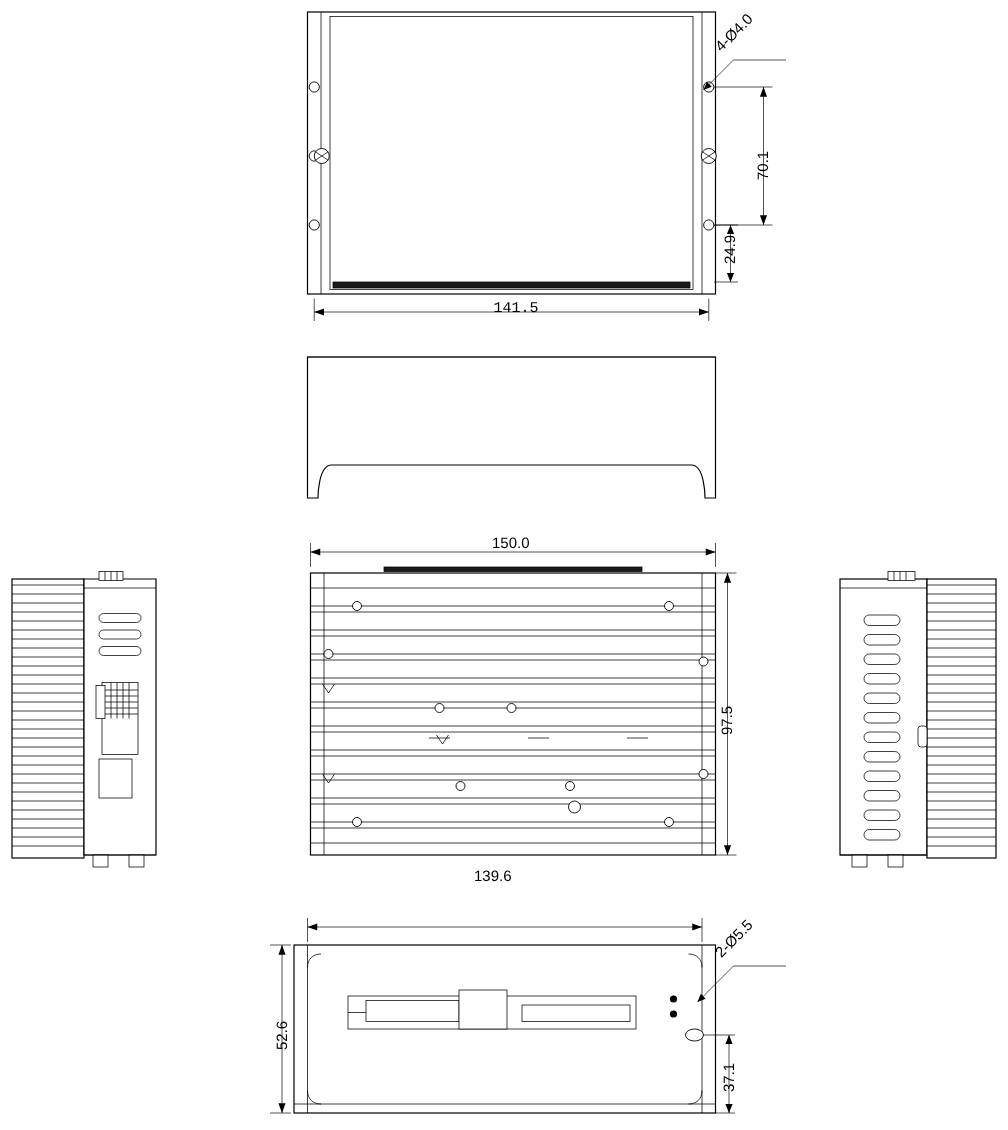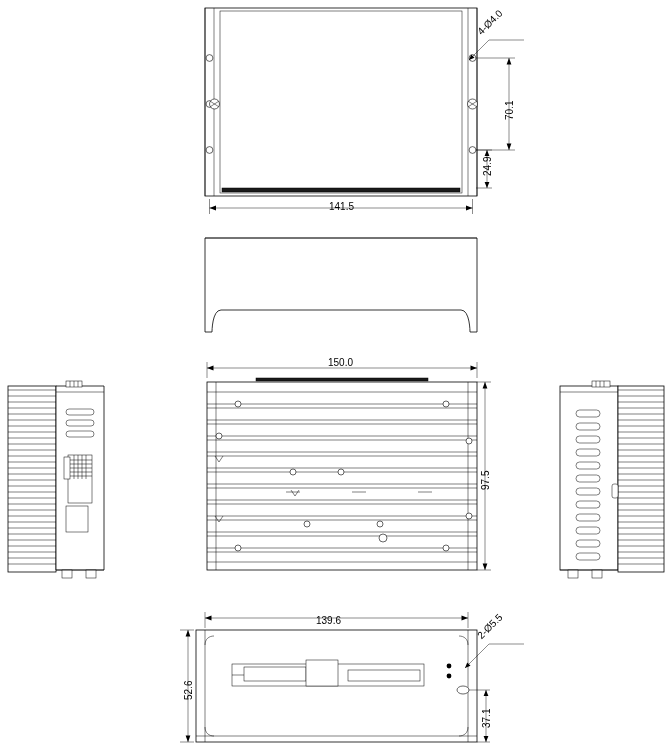--- a/index.html
+++ b/index.html
@@ -363,33 +363,33 @@
       <polygon class="arrow" points="486,690 483.6,696 488.4,696"></polygon>
       <polygon class="arrow" points="486,742 483.6,736 488.4,736"></polygon>
 
       <line class="dimline" x1="465" y1="668" x2="489" y2="644"></line>
       <line class="dimline" x1="489" y1="644" x2="524" y2="644"></line>
       <polygon class="arrow" points="465,668 470.5,665.8 467.2,662.5"></polygon>
     </g>
 
   </svg>
 
-  <div class="dim-label" style="left:329px; top:202px;">141.5</div>
+  <div class="dim-label" style="left:329px; top:202px;font-family:Liberation Mono, monospace;">141.5</div>
 
   <div class="dim-label vert" style="left:505px; top:120px; transform:rotate(-90deg);">70.1</div>
 
   <div class="dim-label vert" style="left:483px; top:176px; transform:rotate(-90deg);">24.9</div>
 
   <div class="dim-label" style="left:483px; top:27px; transform:rotate(-45deg); transform-origin:0 100%;">4-Ø4.0</div>
 
   <div class="dim-label" style="left:328px; top:358px;text-align:center;">150.0</div>
 
   <div class="dim-label vert" style="left:481px; top:490px; transform:rotate(-90deg);">97.5</div>
 
-  <div class="dim-label" style="left:316px; top:616px;">139.6</div>
+  <div class="dim-label" style="left:316px; top:580px;">139.6</div>
 
   <div class="dim-label vert" style="left:184px; top:700px; transform:rotate(-90deg);">52.6</div>
 
   <div class="dim-label vert" style="left:482px; top:728px; transform:rotate(-90deg);">37.1</div>
 
   <div class="dim-label" style="left:483px; top:631px; transform:rotate(-45deg); transform-origin:0 100%;">2-Ø5.5</div>
 
 </div>
 
 </body></html>

